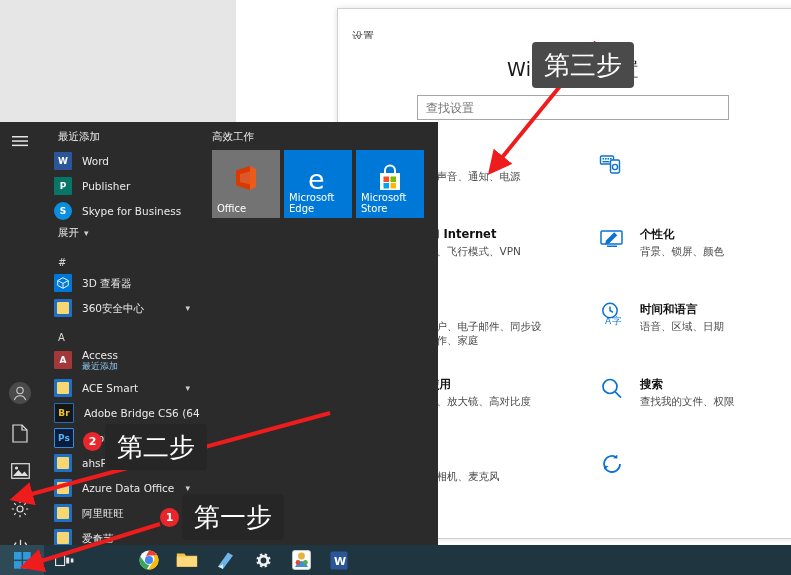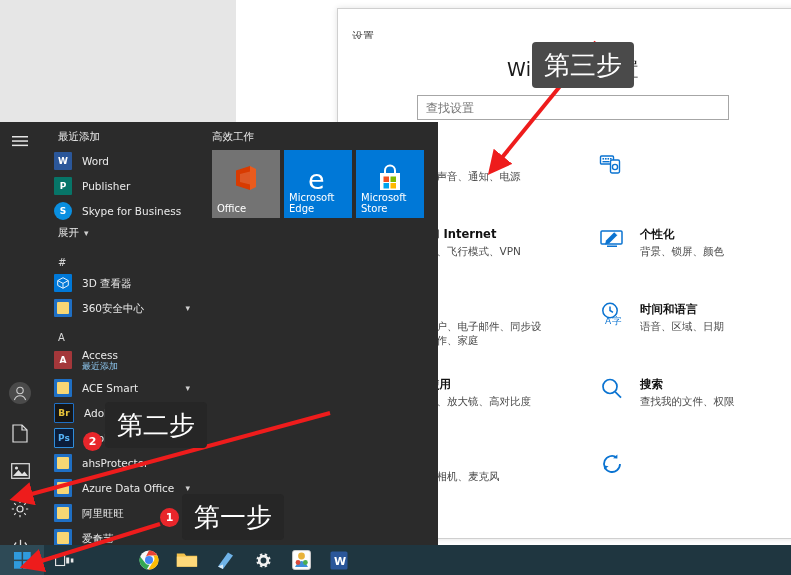--- a/index.html
+++ b/index.html
@@ -594,16 +594,16 @@
 
   <line x1="330" y1="413" x2="28" y2="495" stroke="#ee1c1c" stroke-width="4" marker-end="url(#arrowhead)"></line>
 
   <line x1="596" y1="42" x2="500" y2="160" stroke="#ee1c1c" stroke-width="4" marker-end="url(#arrowhead)"></line>
 </svg>
 
 <div class="badge" style="left:160px;top:508px;">1</div>
 <div class="callout dark" style="left:182px;top:494px;">第一步</div>
 
 <div class="badge" style="left:83px;top:432px;">2</div>
-<div class="callout dark" style="left:105px;top:402px;">第二步</div>
+<div class="callout dark" style="left:105px;top:424px;">第二步</div>
 
 <div class="badge" style="left:537px;top:55px;">3</div>
 <div class="callout" style="left:532px;top:42px;">第三步</div>
 
 </body></html>

